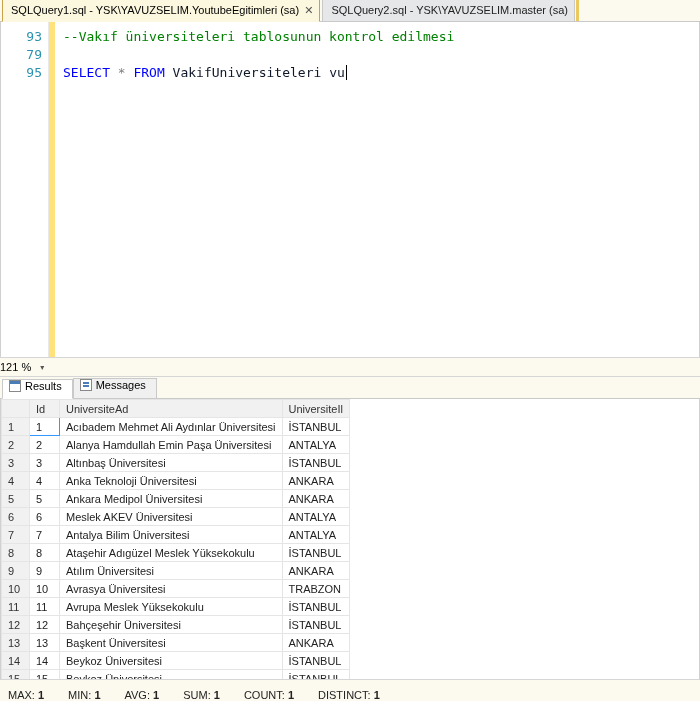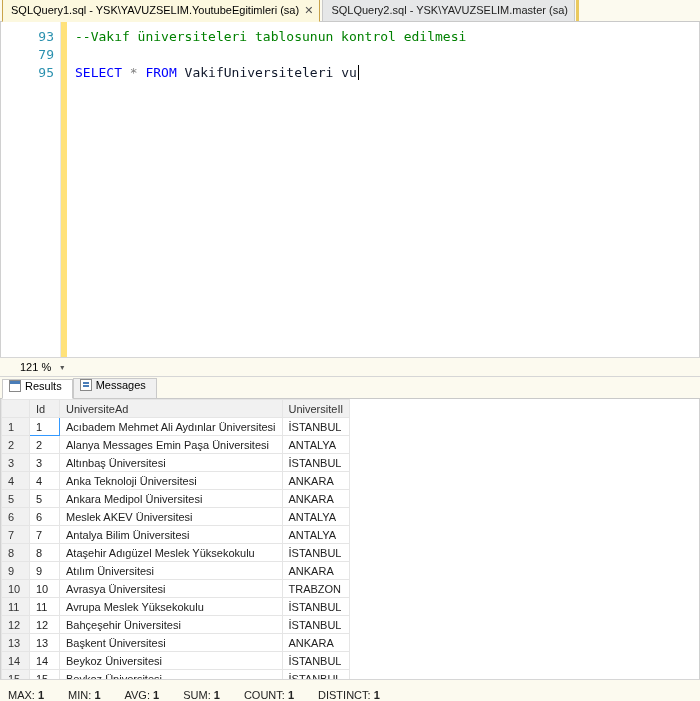--- a/index.html
+++ b/index.html
@@ -51,21 +51,21 @@
   
   .editor-wrap {
     display: flex;
     background: #fff;
     border-left: 1px solid #d0d0d0;
     border-right: 1px solid #d0d0d0;
     height: 335px;
     overflow: hidden;
   }
   .gutter {
-    width: 60px;
+    width: 48px;
     background: #fff;
     text-align: right;
     padding: 6px 6px 0 0;
     color: #2b91af;
     font-family: Consolas, monospace;
     font-size: 13px;
     border-right: 1px solid #e8e8e8;
     user-select: none;
   }
   .gutter div { height: 18px; line-height: 18px; }
@@ -95,21 +95,21 @@
   }
   
   .zoom-row {
     height: 20px;
     display: flex;
     align-items: center;
     background: #fcfaef;
     border-top: 1px solid #d6d6d6;
     border-bottom: 1px solid #d6d6d6;
     font-size: 11px;
-    padding-left: 20px;
+    padding-left: 0;
     gap: 6px;
   }
   .dropdown-icn {
     width: 10px; height: 10px;
     display: inline-flex; align-items: center; justify-content: center;
     color: #555;
     font-size: 8px;
   }
   
   .res-tab-row {
@@ -268,21 +268,21 @@
     <tbody id="grid-body">
         <tr>
           <td class="rownum">1</td>
           <td class="cell-id selected-cell">1</td>
           <td class="cell-name">Acıbadem Mehmet Ali Aydınlar Üniversitesi</td>
           <td class="cell-il">İSTANBUL</td>
         </tr>
         <tr>
           <td class="rownum">2</td>
           <td class="cell-id">2</td>
-          <td class="cell-name">Alanya Messages Emin Paşa Üniversitesi</td>
+          <td class="cell-name">Alanya Hamdullah Emin Paşa Üniversitesi</td>
           <td class="cell-il">ANTALYA</td>
         </tr>
         <tr>
           <td class="rownum">3</td>
           <td class="cell-id">3</td>
           <td class="cell-name">Altınbaş Üniversitesi</td>
           <td class="cell-il">İSTANBUL</td>
         </tr>
         <tr>
           <td class="rownum">4</td>

